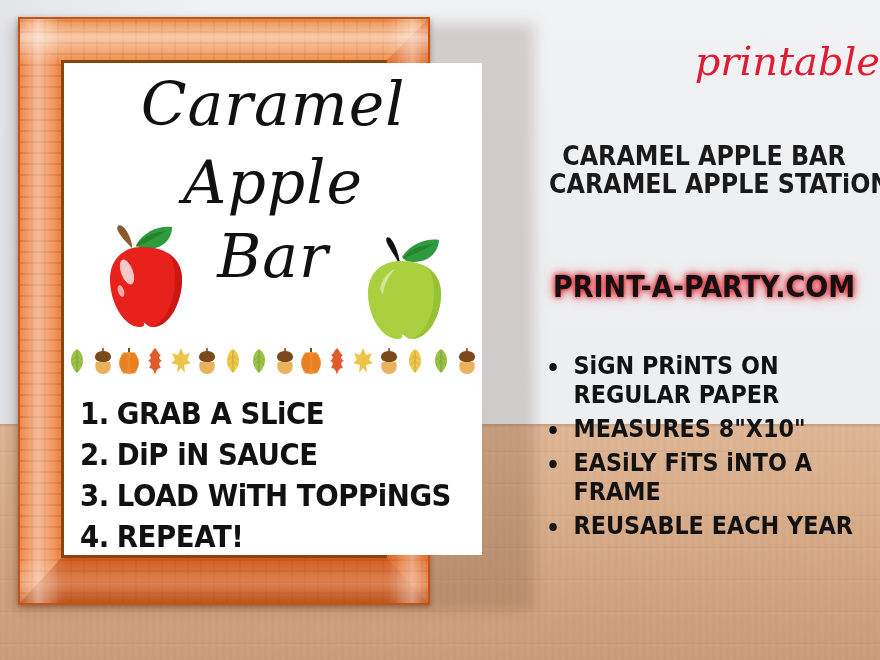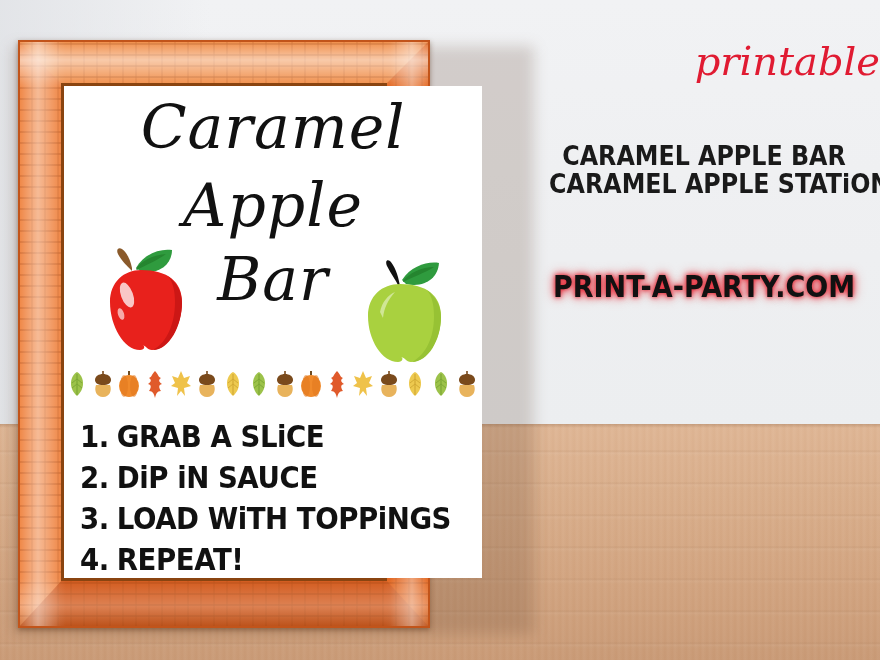--- a/index.html
+++ b/index.html
@@ -34,21 +34,21 @@
         rgba(255,255,255,0.04) 3px,
         rgba(170,120,80,0.04) 7px),
       linear-gradient(180deg,#dfb695 0%,#d9ae8b 30%,#d2a480 65%,#c99a76 100%);
   }
   .table-edge {
     position:absolute; left:0; top:424px; width:880px; height:4px;
     background:linear-gradient(180deg,rgba(120,80,50,.25),rgba(120,80,50,0));
   }
 
   
-  #frame-assembly { position:absolute; left:18px; top:40px; width:412px; height:588px; }
+  #frame-assembly { position:absolute; left:18px; top:17px; width:412px; height:588px; }
   .frame-shadow {
     position:absolute; left:-6px; top:6px; width:522px; height:588px;
     background:rgba(90,60,40,.20); filter:blur(7px); border-radius:3px;
   }
   .frame-outer {
     position:absolute; inset:0;
     background:linear-gradient(135deg,#e8691f,#f07a2c);
     box-shadow:0 2px 5px rgba(80,45,20,.45);
   }
   
@@ -313,14 +313,20 @@
 
 <div id="right-col">
 
   <div id="printable-word">printable</div>
 
   <div class="headline" id="headline-1">CARAMEL APPLE BAR</div>
   <div class="headline" id="headline-2">CARAMEL APPLE STATiON</div>
 
   <div id="site-url">PRINT-A-PARTY.COM</div>
 
+  <ul id="feature-list">
+    <li>SiGN PRiNTS ON REGULAR PAPER</li>
+    <li>MEASURES 8"X10"</li>
+    <li>EASiLY FiTS iNTO A FRAME</li>
+    <li>REUSABLE EACH YEAR</li>
+  </ul>
 
 </div>
 
 </body></html>

